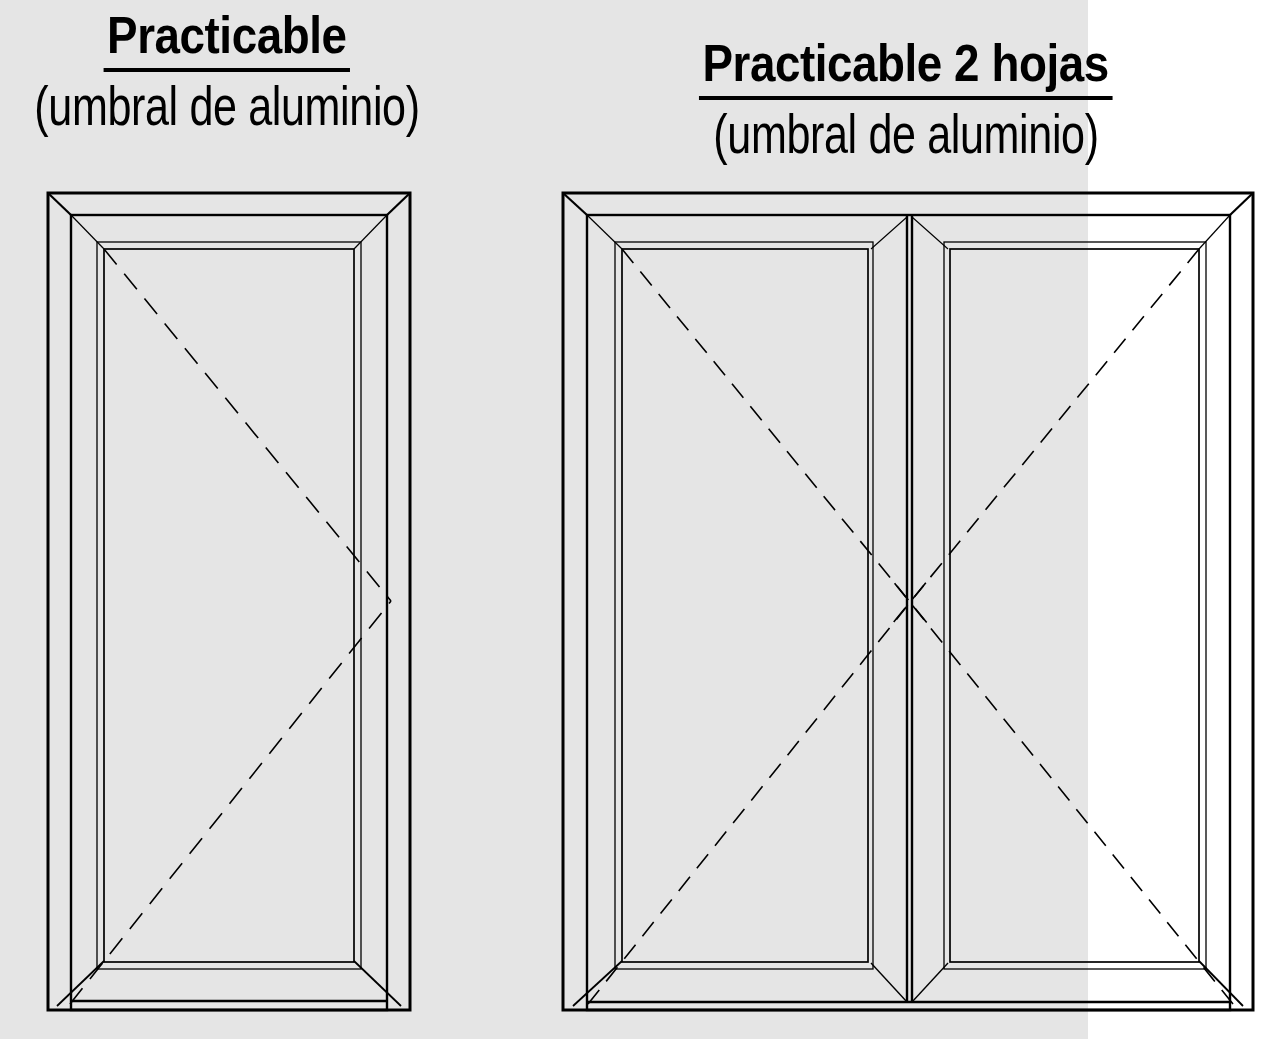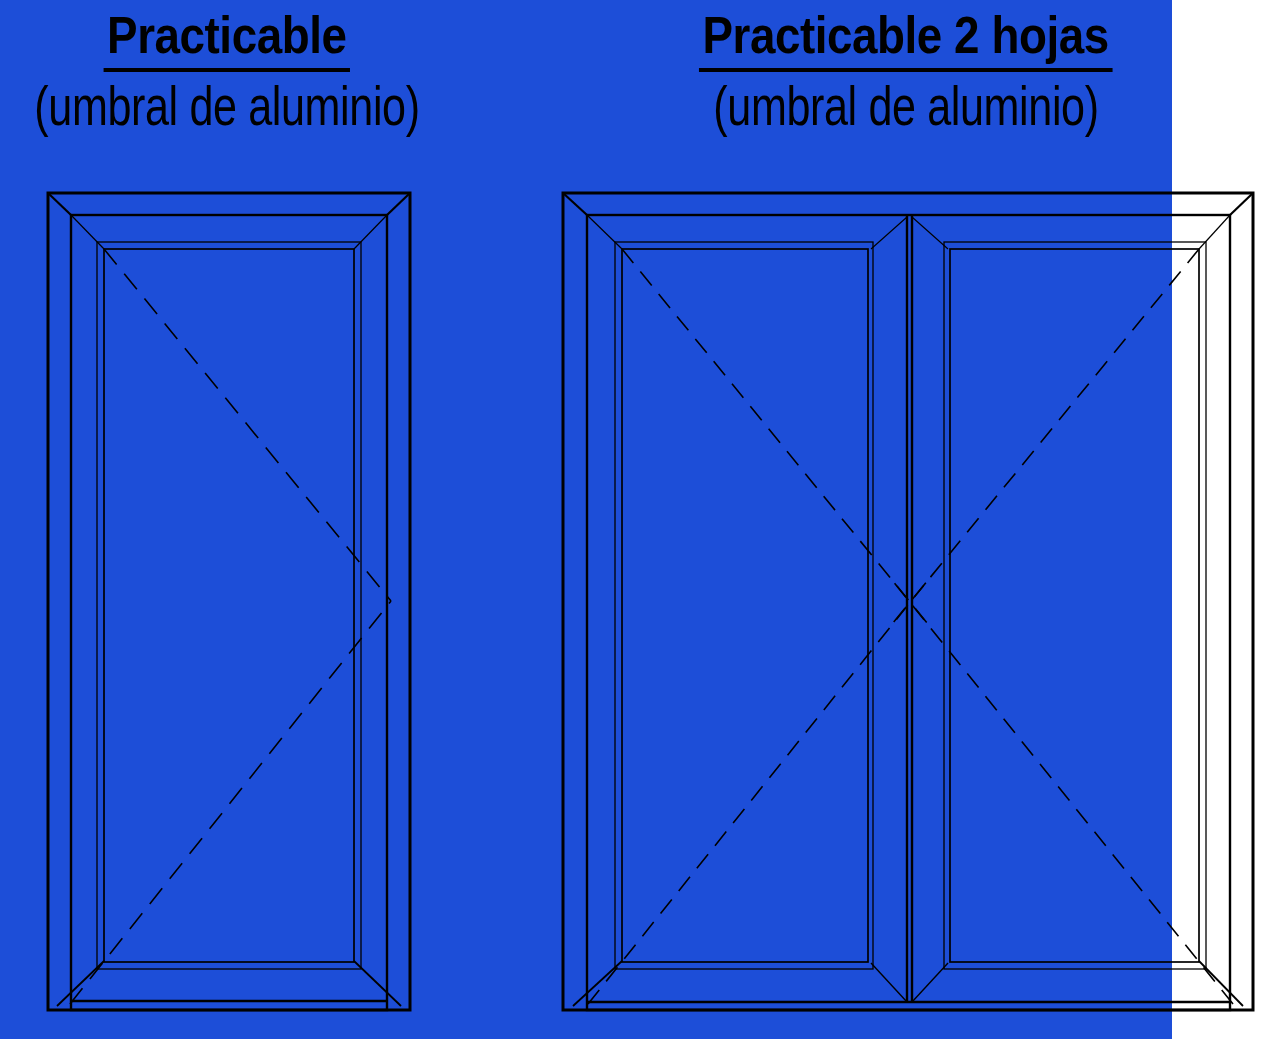--- a/index.html
+++ b/index.html
@@ -7,38 +7,38 @@
     padding: 0;
     background: #ffffff;
     width: 1280px;
     height: 1039px;
     overflow: hidden;
     font-family: "Liberation Sans", sans-serif;
     color: #000;
   }
   #stage {
     position: relative;
-    width: 1172px;
+    width: 1088px;
     height: 1039px;
-    background: #1d4ed8;
+    background: #e5e5e5;
   }
   #diagram-svg {
     position: absolute;
     left: 0;
     top: 0;
   }
   .title-block {
     position: absolute;
     top: 6px;
     transform: translateX(-50%);
     text-align: center;
     white-space: nowrap;
   }
   .title-block--single { left: 227px; }
-  .title-block--double { left: 906px; }
+  .title-block--double { left: 906px; margin-top: 28px; }
   .t1 {
     display: inline-block;
     font-size: 52px;
     font-weight: bold;
     line-height: 1.12;
     letter-spacing: -0.5px;
     padding: 0 4px 4px 4px;
     border-bottom: 4px solid #000;
     transform: scaleX(0.88);
     transform-origin: 50% 50%;

